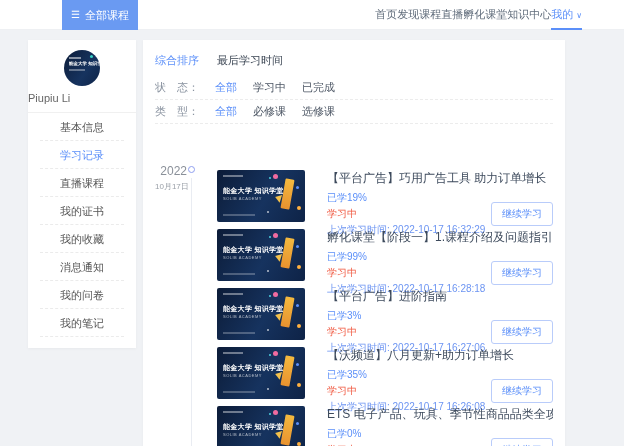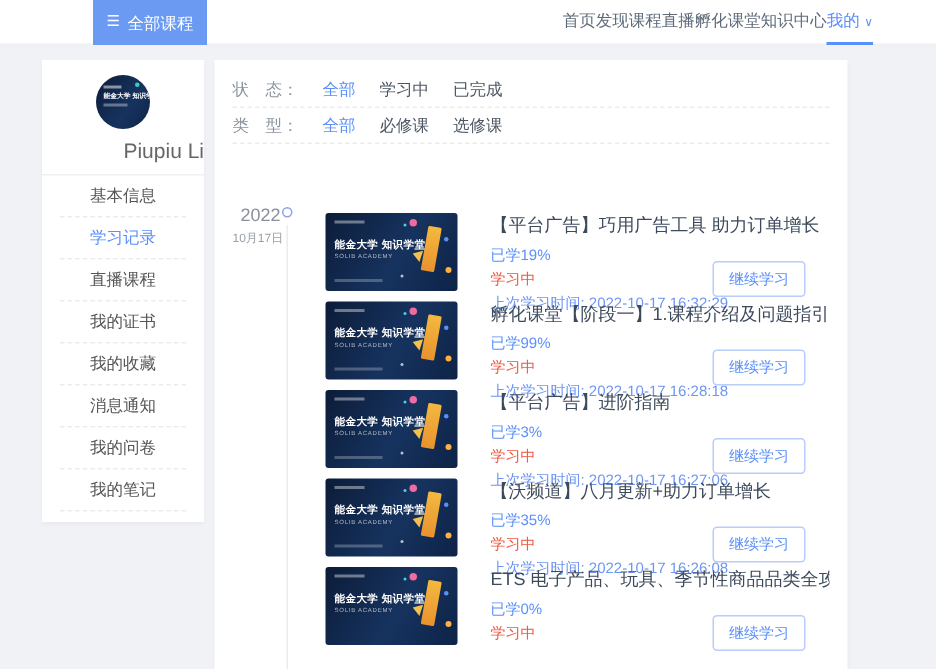--- a/index.html
+++ b/index.html
@@ -16,21 +16,21 @@
   .nav-item .caret{font-size:8px;color:#5b8ff9;margin-left:3px}
 
   
   .sidebar{position:absolute;left:28px;top:40px;width:108px;height:308px;background:#fff;box-shadow:0 1px 3px rgba(0,0,0,.04)}
   .avatar{width:36px;height:36px;border-radius:50%;margin:10px auto 6px;position:relative;overflow:hidden;
     background:linear-gradient(125deg,#0c1c38,#16335f 60%,#0e2347)}
   .avatar .a-l1{position:absolute;top:11px;left:5px;font-size:4.5px;font-weight:bold;color:#fff;white-space:nowrap}
   .avatar .a-bar1{position:absolute;top:7px;left:5px;width:12px;height:1.5px;background:rgba(255,255,255,.5)}
   .avatar .a-bar2{position:absolute;top:19px;left:5px;width:16px;height:1.5px;background:rgba(255,255,255,.35)}
   .avatar .a-dot{position:absolute;top:5px;right:7px;width:3px;height:3px;border-radius:50%;background:#35d0c5}
-  .username{text-align:right;font-size:14px;color:#666;padding-bottom:8px;border-bottom:1px solid #f0f0f0}
+  .username{text-align:left;font-size:11px;color:#666;padding-bottom:8px;border-bottom:1px solid #f0f0f0}
   .menu{padding:0 12px}
   .menu-item{height:28px;line-height:28px;text-align:center;font-size:11px;color:#555;cursor:pointer;border-bottom:1px dashed #ebebeb}
   .menu-item.active{color:#5b8ff9}
 
   
   .main{position:absolute;left:143px;top:40px;width:422px;height:430px;background:#fff;box-shadow:0 1px 3px rgba(0,0,0,.04);padding:8px 12px 0}
   .sort-row{display:flex;gap:18px;font-size:11px;padding:5px 0 8px}
   .sort-opt{color:#3c4654;cursor:pointer}
   .sort-opt.active{color:#5b8ff9}
   .filter-row{display:flex;gap:16px;font-size:11px;align-items:center;height:24px;border-bottom:1px dashed #ececec}
@@ -60,21 +60,21 @@
   .thumb .d-pink{position:absolute;right:27px;top:4px;width:5px;height:5px;border-radius:50%;background:#f06ba0}
   .thumb .d-orange{position:absolute;right:4px;bottom:12px;width:4px;height:4px;border-radius:50%;background:#ffb040}
   .thumb .d-cyan{position:absolute;left:52px;top:7px;width:2px;height:2px;border-radius:50%;background:#4dd0e1}
   .thumb .d-blue{position:absolute;right:6px;top:16px;width:3px;height:3px;border-radius:50%;background:#5b8ff9}
   .thumb .d-white{position:absolute;right:36px;bottom:9px;width:2px;height:2px;border-radius:50%;background:rgba(255,255,255,.7)}
   .info{margin-left:22px;flex:1;min-width:0}
   .c-title{font-size:12px;color:#3d4a5c;white-space:nowrap;overflow:hidden;cursor:pointer}
   .c-progress{font-size:10px;color:#5b8ff9;margin-top:4px}
   .c-status{font-size:10px;color:#f0573f;margin-top:2px}
   .c-time{font-size:10px;color:#6d95f2;margin-top:2px}
-  .cont-btn{position:absolute;right:16px;bottom:-4px;font-size:10px;color:#5b8ff9;background:#fff;
+  .cont-btn{position:absolute;right:0;bottom:-4px;font-size:10px;color:#5b8ff9;background:#fff;
     border:1px solid #b9ccfa;border-radius:3px;padding:4px 10px;cursor:pointer;white-space:nowrap}
 </style>
 </head>
 <body>
 
 <div class="header">
   <button class="all-courses">
     <span class="ham">☰</span>
     <span>全部课程</span>
   </button>
@@ -103,20 +103,24 @@
     <div class="menu-item">我的证书</div>
     <div class="menu-item">我的收藏</div>
     <div class="menu-item">消息通知</div>
     <div class="menu-item">我的问卷</div>
     <div class="menu-item">我的笔记</div>
   </div>
 </div>
 
 <div class="main">
 
+  <div class="sort-row">
+    <span class="sort-opt active">综合排序</span>
+    <span class="sort-opt">最后学习时间</span>
+  </div>
 
   <div class="filter-row">
     <span class="filter-label">状　态：</span>
     <span class="filter-opt active">全部</span>
     <span class="filter-opt">学习中</span>
     <span class="filter-opt">已完成</span>
   </div>
 
   <div class="filter-row">
     <span class="filter-label">类　型：</span>

